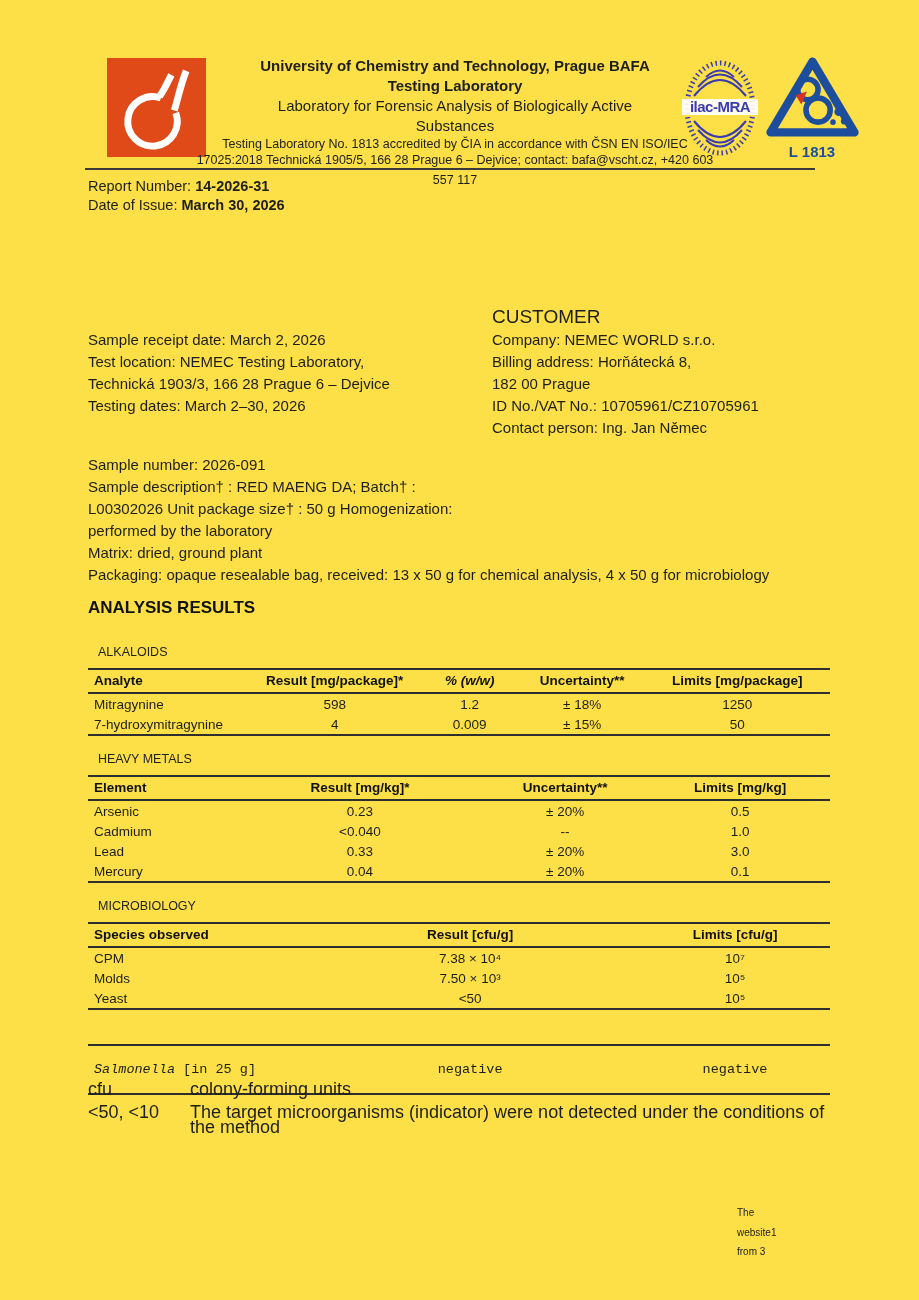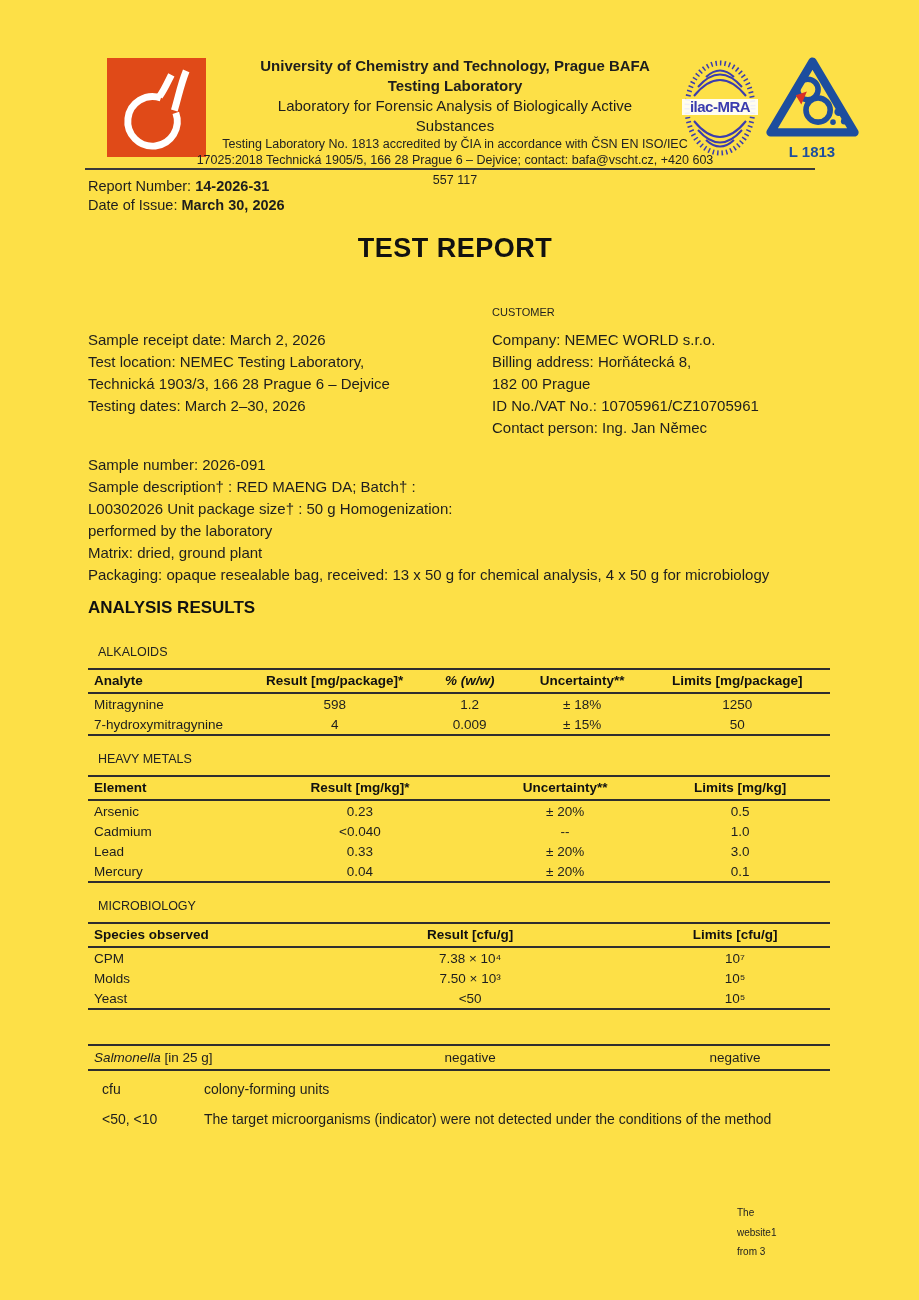--- a/index.html
+++ b/index.html
@@ -24,44 +24,44 @@
   .cia-label { font-size:15px; font-weight:700; color:#1d4e9e; margin-top:1px; }
   .header-rule { position:absolute; left:85px; top:168px; width:730px; height:2px; background:#3a3a3a; }
   .accr-cont { position:absolute; left:165px; top:172px; width:580px; text-align:center;
                font-size:12.5px; line-height:16px; }
   .report-meta { position:absolute; left:88px; top:177px; font-size:14.5px; line-height:19px; }
   .report-meta b { font-weight:700; }
 
   
   .title { position:absolute; left:170px; top:233px; width:570px; text-align:center;
            font-size:27px; font-weight:700; letter-spacing:0.5px; color:#111; }
-  .customer-heading { position:absolute; left:492px; top:306px; font-size:11px; }
+  .customer-heading { position:absolute; left:492px; top:306px; font-size:19px; }
   .info-left  { position:absolute; left:88px;  top:329px; font-size:15px; line-height:22px; }
   .info-right { position:absolute; left:492px; top:329px; font-size:15px; line-height:22px; }
   .sample-block { position:absolute; left:88px; top:454px; width:760px; font-size:15px; line-height:22px; }
 
   .analysis-heading { position:absolute; left:88px; top:598px; font-size:17px; font-weight:700; color:#111; }
 
   
   .tbl-label { position:absolute; left:98px; font-size:12.5px; color:#222; }
   .lbl-alk { top:645px; } .lbl-hm { top:752px; } .lbl-micro { top:899px; }
   .rtable { position:absolute; left:88px; width:742px; border-collapse:collapse;
             border-bottom:2px solid #2e2e2e; }
   .t-alk { top:668px; } .t-hm { top:775px; } .t-micro { top:922px; } .t-salm { top:1044px; }
   .rtable thead tr { border-top:2px solid #2e2e2e; border-bottom:2px solid #2e2e2e; }
   .rtable th { font-size:13.5px; font-weight:700; padding:3px 4px 4px; text-align:center; color:#111; }
   .rtable td { font-size:13.5px; padding:2.5px 4px; text-align:center; }
   .rtable th:first-child, .rtable td:first-child { text-align:left; padding-left:6px; }
-  .t-salm td { padding:4px 4px; }
+  .t-salm td { padding:16px 4px;font-family:Liberation Mono, monospace; }
   .italic { font-style:italic; }
 
   
-  .footnotes { position:absolute; left:102px; top:1082px; width:760px;
-               display:grid; grid-template-columns:102px 1fr; row-gap:15px;
-               font-size:14px; line-height:15px; }
+  .footnotes { position:absolute; left:88px; top:1082px; width:760px;
+               display:grid; grid-template-columns:102px 1fr; row-gap:8px;
+               font-size:18px; line-height:15px; }
   .page-footer { position:absolute; left:737px; top:1203px; width:90px;
                  font-size:10px; line-height:19.5px; color:#222; }
 </style>
 </head>
 <body>
 
 <div class="page">
 
   <div class="uct-logo">
     <svg width="99" height="101" viewBox="0 0 100 100">
@@ -109,21 +109,20 @@
   </div>
 
   <div class="header-rule"></div>
   <div class="accr-cont">557 117</div>
 
   <div class="report-meta">
     <div><span>Report Number: </span><b>14-2026-31</b></div>
     <div><span>Date of Issue: </span><b>March 30, 2026</b></div>
   </div>
 
-  <h1 class="title">TEST REPORT</h1>
 
   <div class="customer-heading">CUSTOMER</div>
   <div class="info-left">
     <div>Sample receipt date: March 2, 2026</div>
     <div>Test location: NEMEC Testing Laboratory,</div>
     <div>Technická 1903/3, 166 28 Prague 6 – Dejvice</div>
     <div>Testing dates: March 2–30, 2026</div>
   </div>
   <div class="info-right">
     <div>Company: NEMEC WORLD s.r.o.</div>

